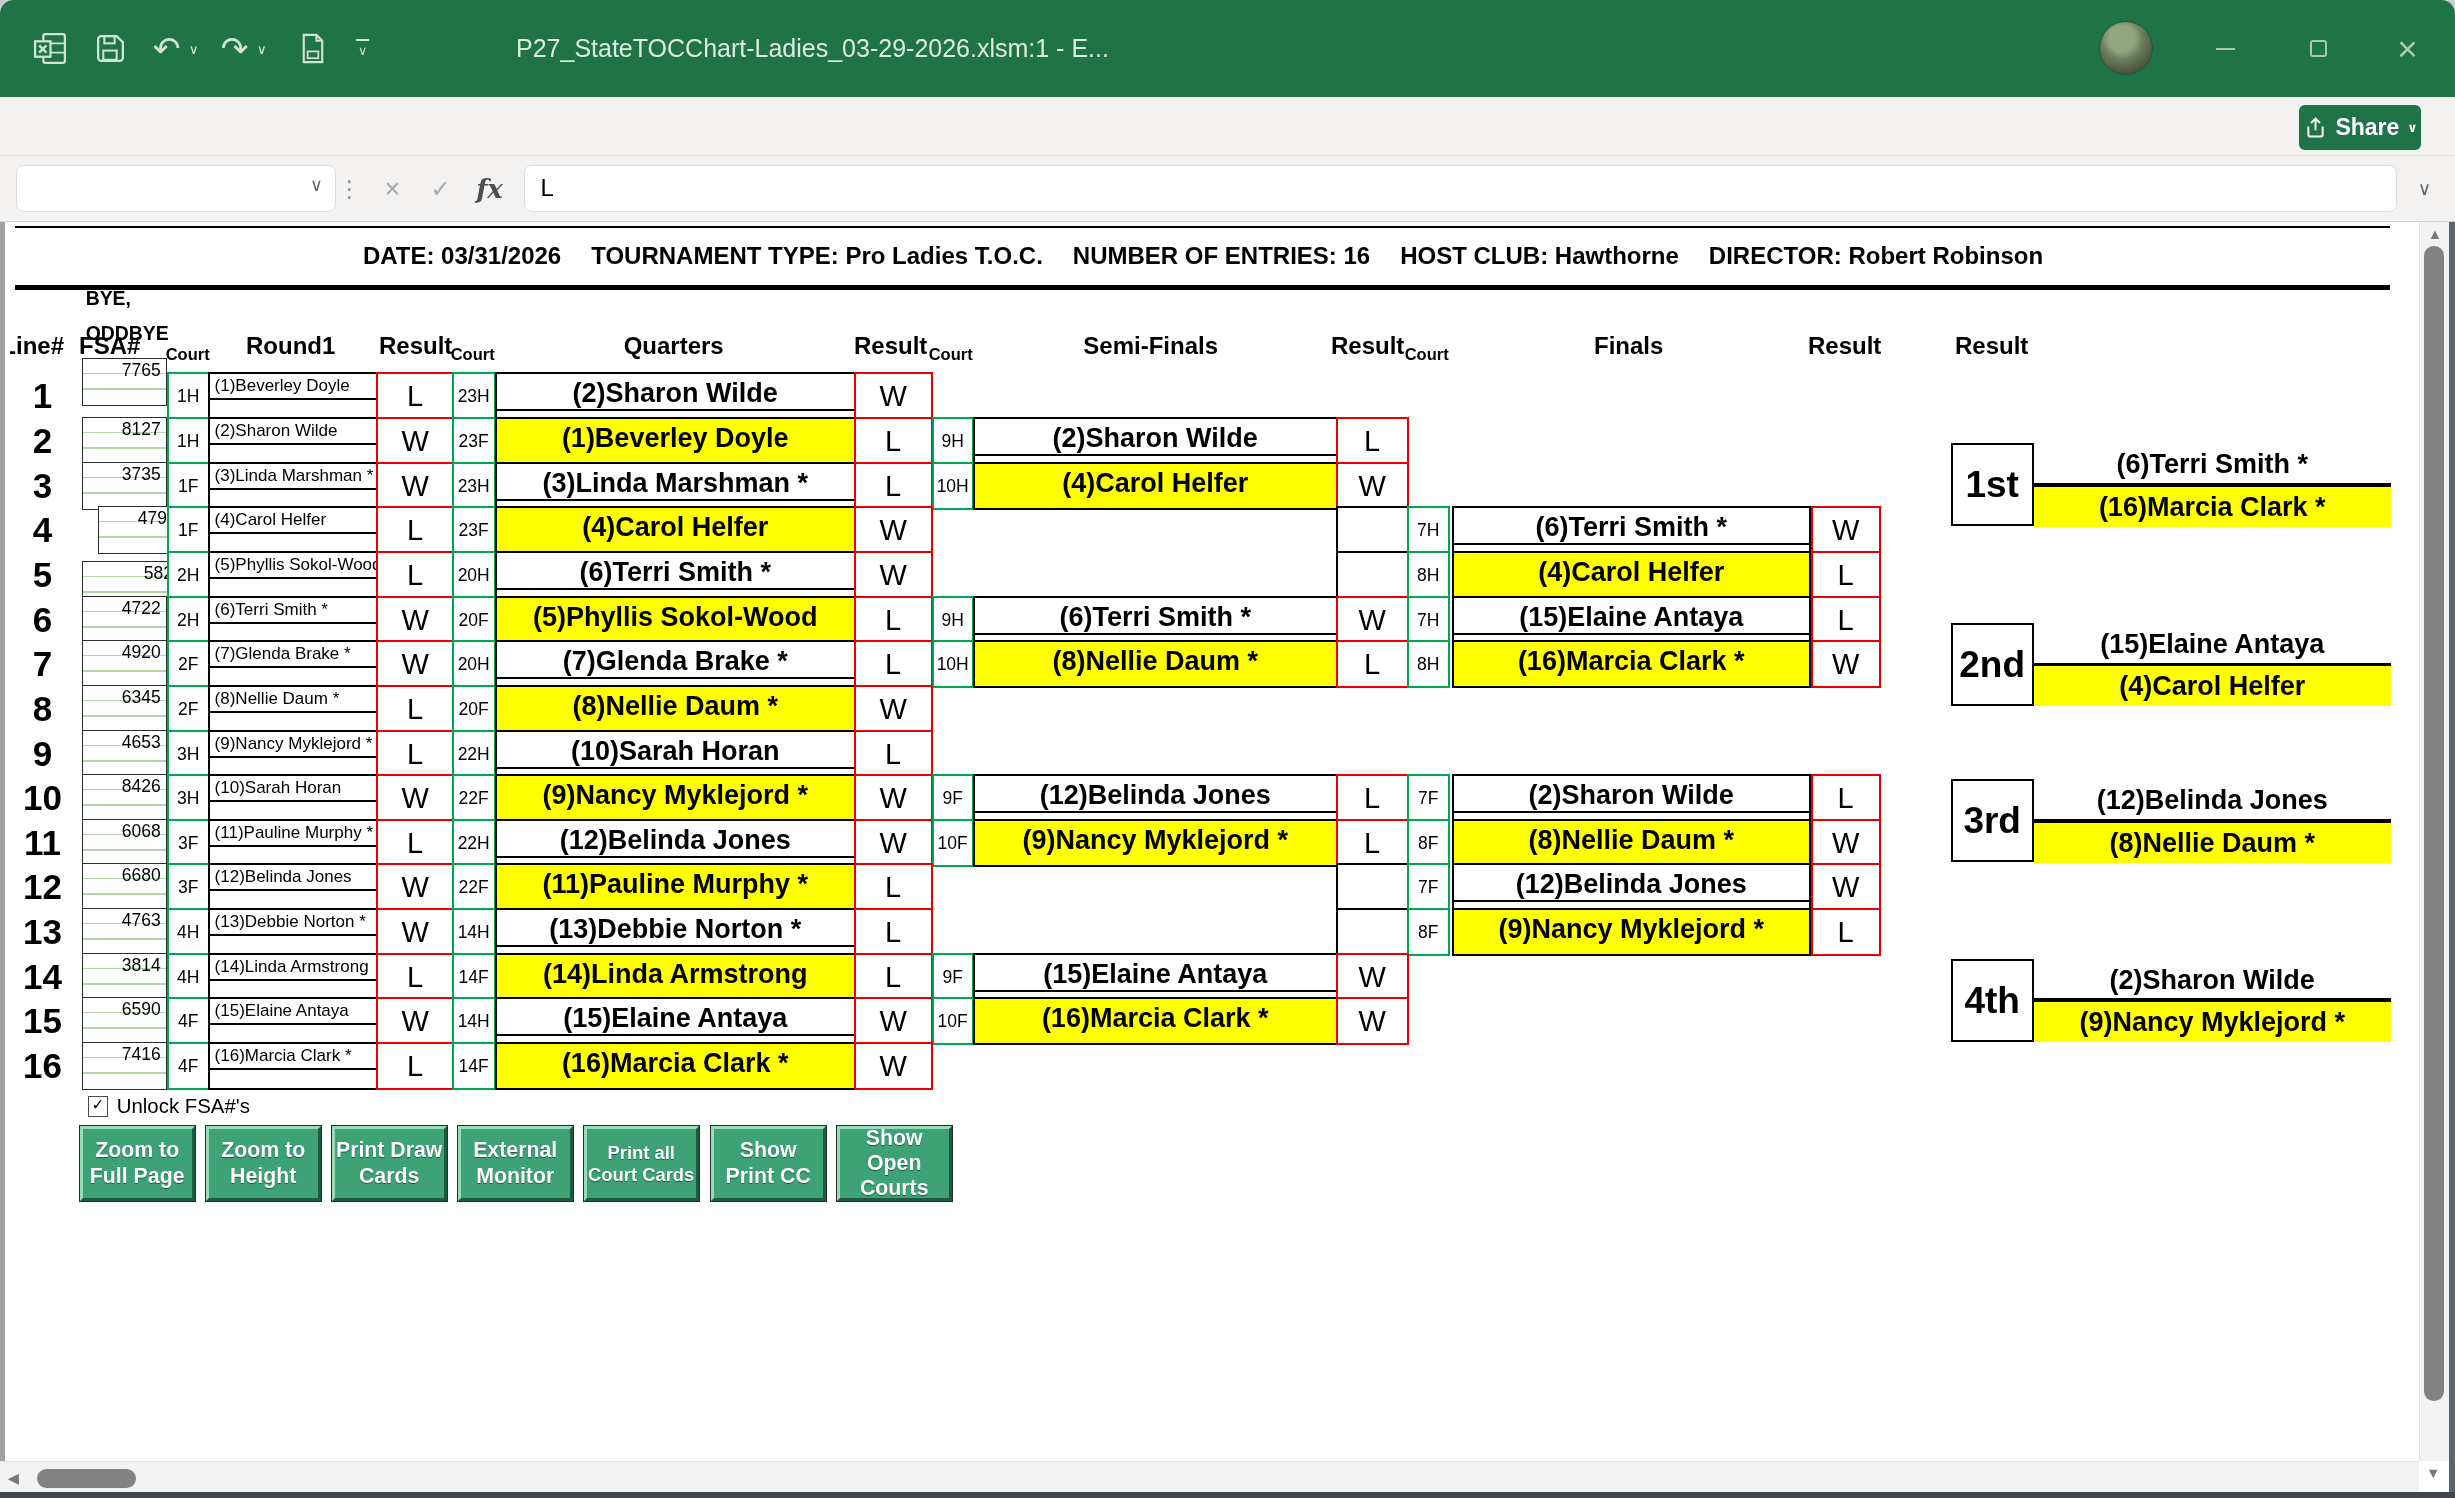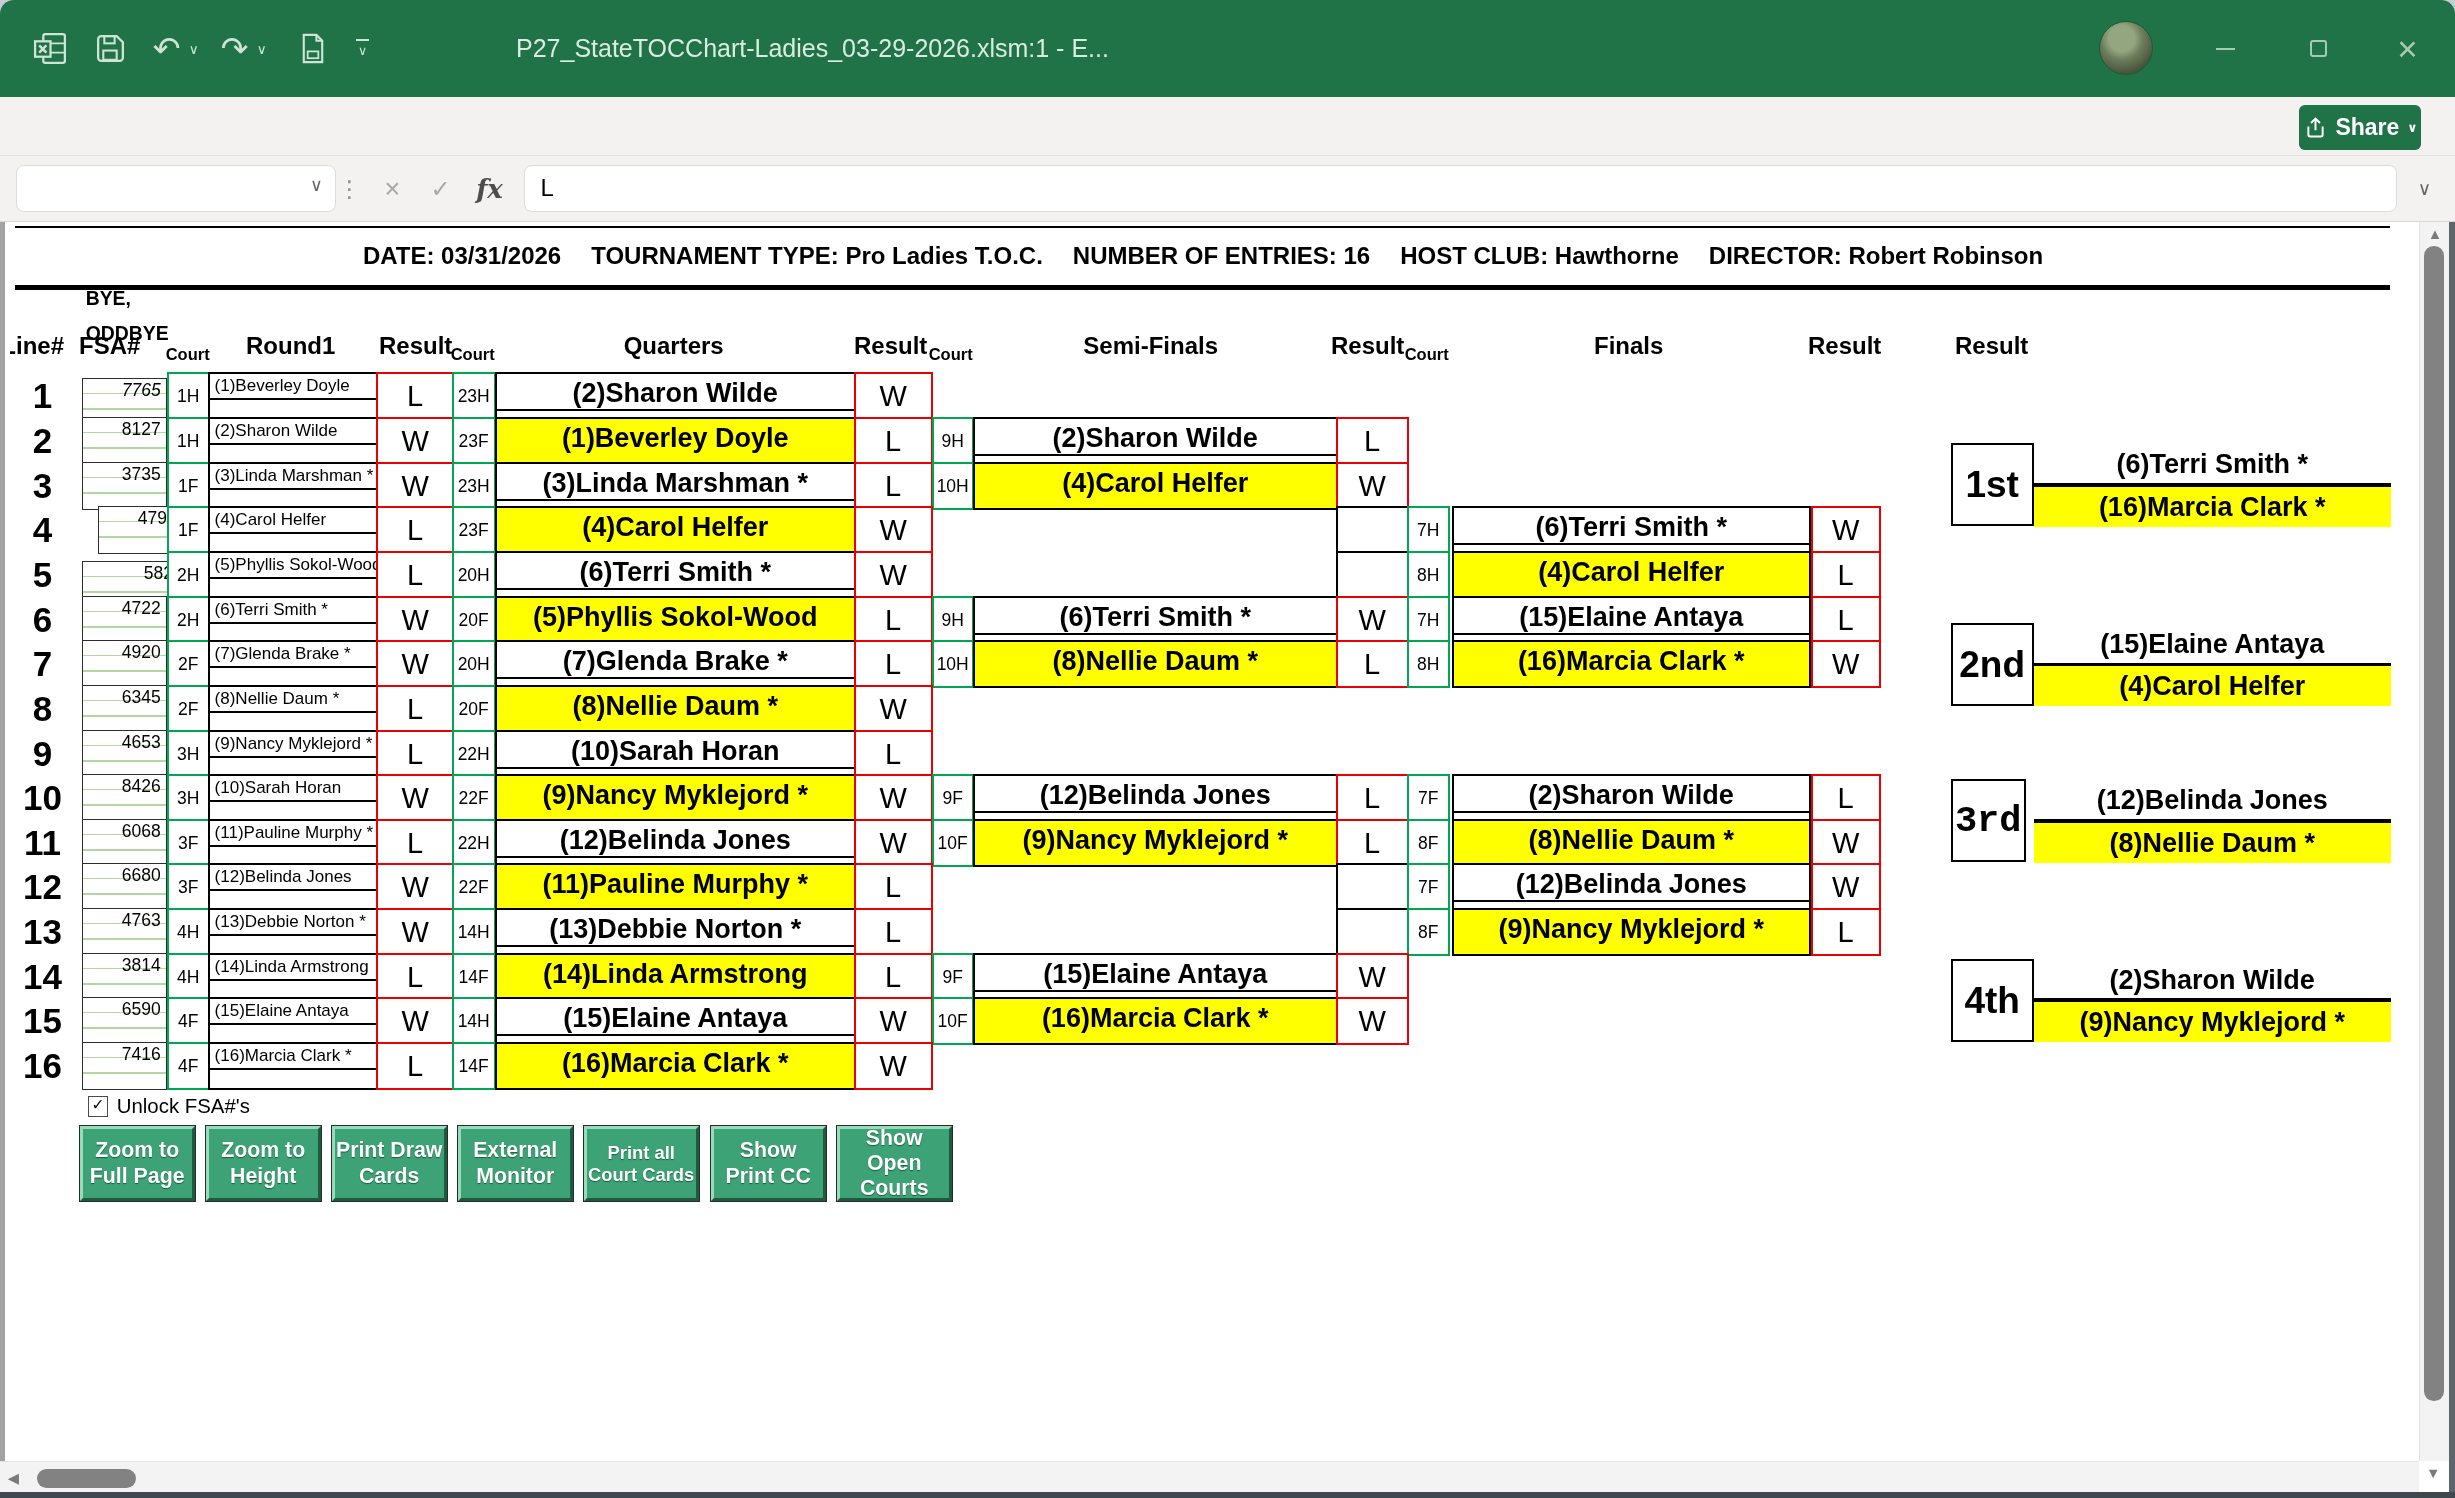--- a/index.html
+++ b/index.html
@@ -186,21 +186,21 @@
       <div class="hdr" style="left: 664px; top: 110px;">Quarters</div>
       <div class="hdr" style="left: 881px; top: 110px;">Result</div>
       <div class="hdr sm" style="left: 941px; top: 123px;">Court</div>
       <div class="hdr" style="left: 1141px; top: 110px;">Semi-Finals</div>
       <div class="hdr" style="left: 1358px; top: 110px;">Result</div>
       <div class="hdr sm" style="left: 1417px; top: 123px;">Court</div>
       <div class="hdr" style="left: 1619px; top: 110px;">Finals</div>
       <div class="hdr" style="left: 1835px; top: 110px;">Result</div>
       <div class="hdr" style="left: 1982px; top: 110px;">Result</div>
       <div class="cell linenum" style="left: 2.9px; top: 150px; width: 60px; height: 48px;">1</div>
-      <div class="cell fsa" style="left: 72px; top: 156px; width: 85px; height: 48px; font-style: italic;">
+      <div class="cell fsa" style="left: 72px; top: 136px; width: 85px; height: 48px;">
         <div class="gl" style="top: 13.6px;"></div>
         <div class="gl" style="top: 29px;"></div>
         <div class="v">7765</div>
       </div>
       <div class="cell court" style="left: 157px; top: 150px; width: 43px; height: 48px;">1H</div>
       <div class="cell r1" style="left: 198px; top: 150px; width: 170px; height: 48px;">
         <div class="nm">(1)Beverley Doyle</div>
         <div class="ul"></div>
       </div>
       <div class="cell res" style="left: 366px; top: 150px; width: 79px; height: 48px;">L</div>
@@ -565,21 +565,21 @@
       </div>
       <div class="cell res" style="left: 844px; top: 820px; width: 79px; height: 48px;">W</div>
       <div class="cell plabel" style="left: 1941px; top: 221px; width: 83px; height: 83px;">1st</div>
       <div class="cell pwhite" style="left: 2024px; top: 221px; width: 357px; height: 40px;">(6)Terri Smith *</div>
       <div class="cell pline" style="left: 2024px; top: 261px; width: 357px; height: 3.9px;"></div>
       <div class="cell pyellow" style="left: 2024px; top: 265px; width: 357px; height: 40px;">(16)Marcia Clark *</div>
       <div class="cell plabel" style="left: 1941px; top: 401px; width: 83px; height: 83px;">2nd</div>
       <div class="cell pwhite" style="left: 2024px; top: 401px; width: 357px; height: 40px;">(15)Elaine Antaya</div>
       <div class="cell pline" style="left: 2024px; top: 441px; width: 357px; height: 3.9px;"></div>
       <div class="cell pyellow" style="left: 2024px; top: 444px; width: 357px; height: 40px;">(4)Carol Helfer</div>
-      <div class="cell plabel" style="left: 1941px; top: 557px; width: 75px; height: 83px; font-family: Liberation Mono, monospace;">3rd</div>
+      <div class="cell plabel" style="left: 1941px; top: 557px; width: 83px; height: 83px;">3rd</div>
       <div class="cell pwhite" style="left: 2024px; top: 557px; width: 357px; height: 40px;">(12)Belinda Jones</div>
       <div class="cell pline" style="left: 2024px; top: 597px; width: 357px; height: 3.9px;"></div>
       <div class="cell pyellow" style="left: 2024px; top: 601px; width: 357px; height: 40px;">(8)Nellie Daum *</div>
       <div class="cell plabel" style="left: 1941px; top: 737px; width: 83px; height: 83px;">4th</div>
       <div class="cell pwhite" style="left: 2024px; top: 737px; width: 357px; height: 40px;">(2)Sharon Wilde</div>
       <div class="cell pline" style="left: 2024px; top: 776px; width: 357px; height: 3.9px;"></div>
       <div class="cell pyellow" style="left: 2024px; top: 780px; width: 357px; height: 40px;">(9)Nancy Myklejord *</div>
       <div class="vbbtn" style="left: 70px; top: 904px; width: 115px; height: 75px;">Zoom to
 Full Page</div>
       <div class="vbbtn" style="left: 196px; top: 904px; width: 115px; height: 75px;">Zoom to

